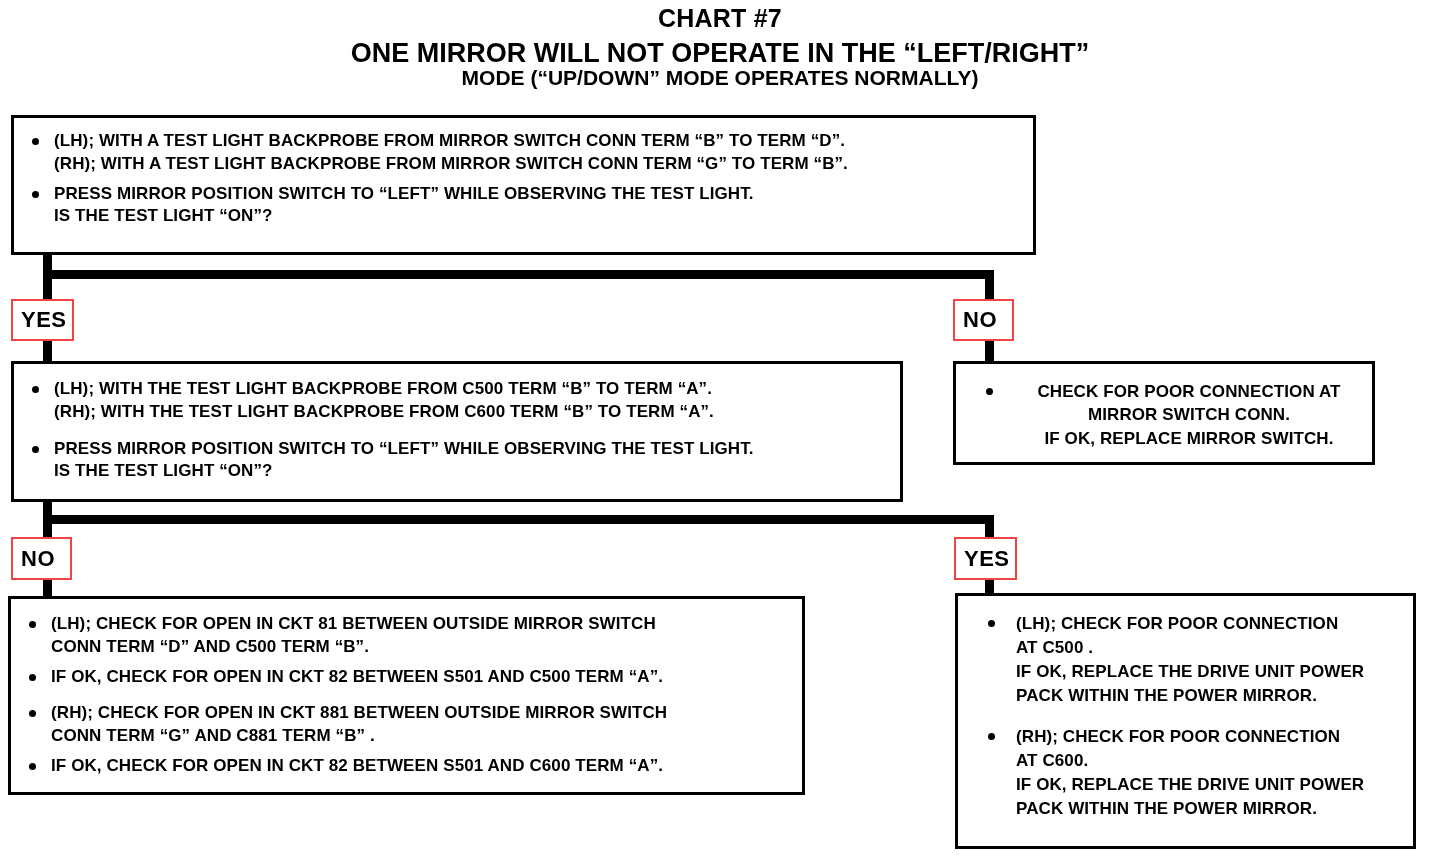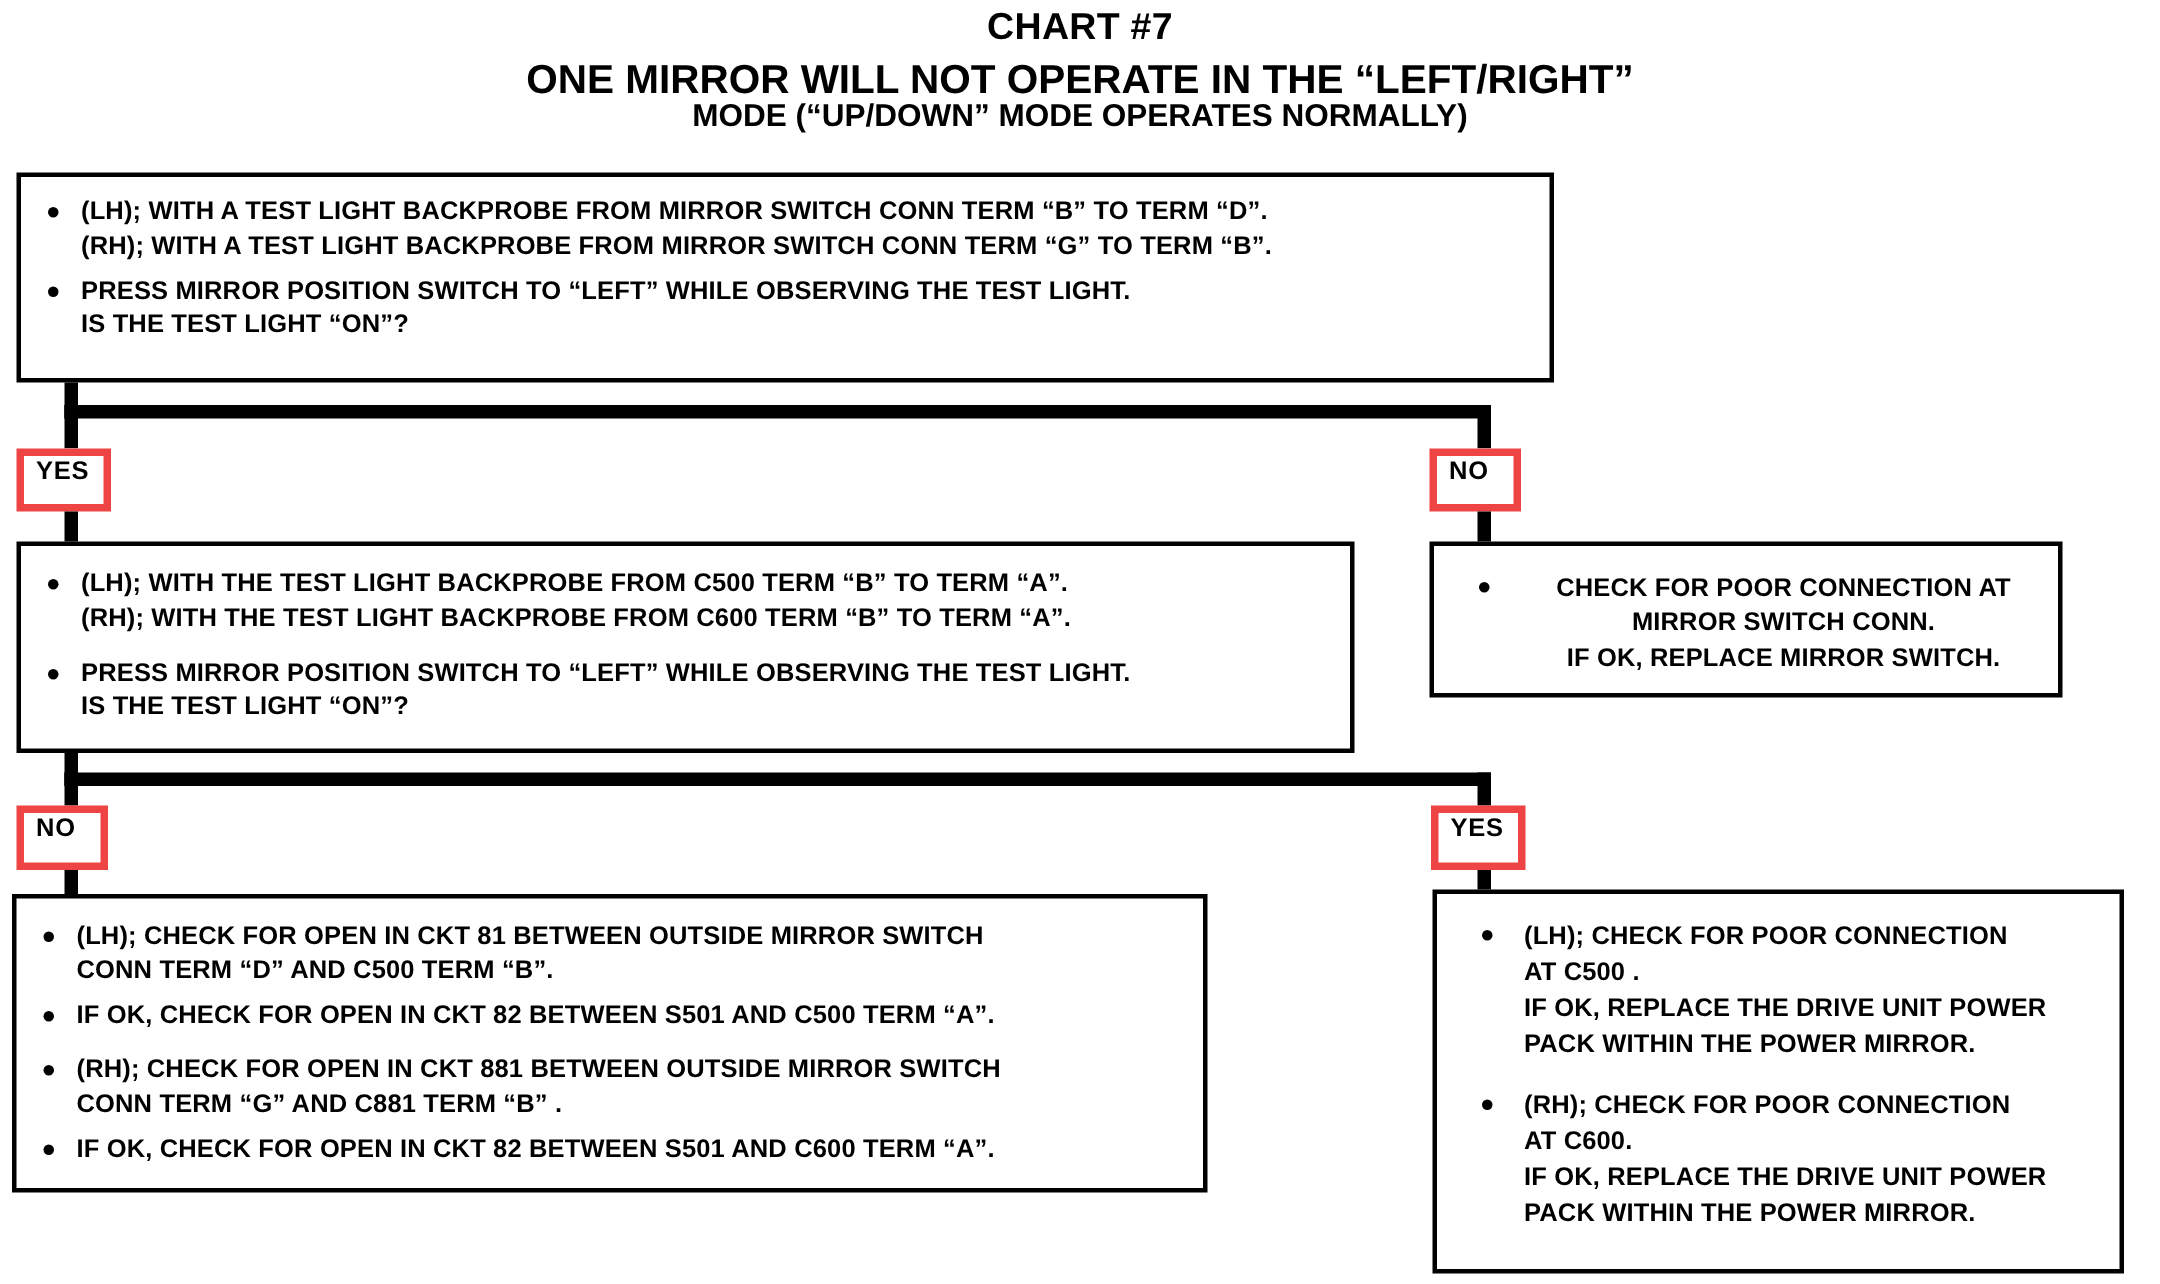--- a/index.html
+++ b/index.html
@@ -31,26 +31,26 @@
 
   
   .box{
     position:absolute;
     border:3px solid #000;
     background:#fff;
     box-sizing:border-box;
   }
   .dbox{
     position:absolute;
-    border:5px solid #ef4444;
+    border:2px solid #ef4444;
     background:#fff;
     box-sizing:border-box;
-    display:flex;
+    display:flex;align-items:center;
     padding-left:8px;
-    font-size:17px;font-weight:bold;
+    font-size:22px;font-weight:bold;
     letter-spacing:.5px;
   }
 
   
   ul.blist{
     list-style:none;
     margin:0;padding:0;
   }
   ul.blist > li{
     position:relative;

